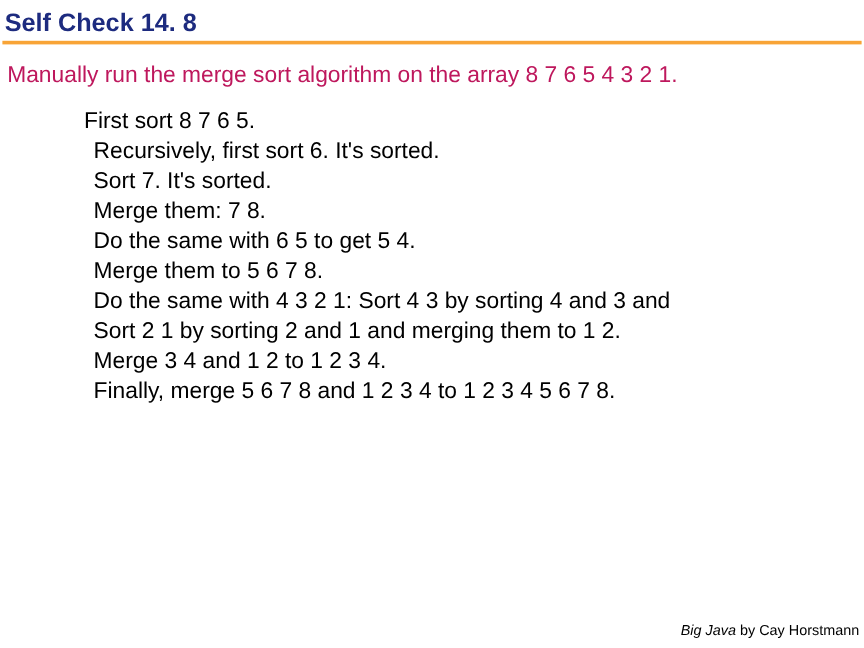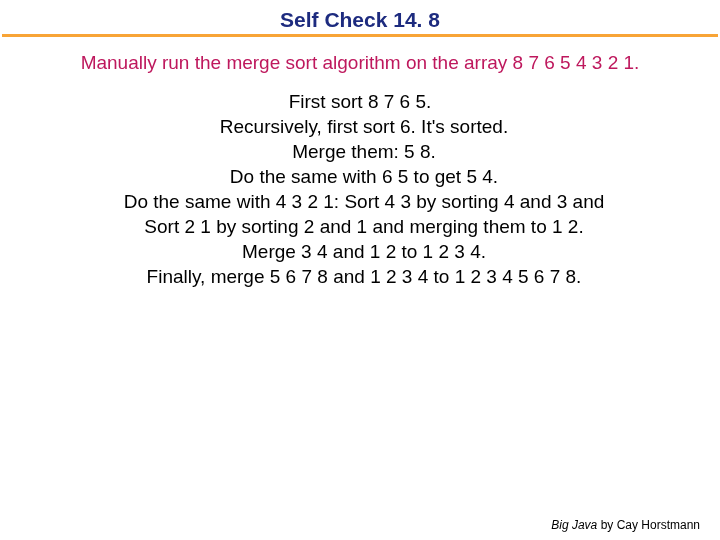--- a/index.html
+++ b/index.html
@@ -1,15 +1,15 @@
 <!DOCTYPE html>
 <html><head>
 <meta charset="utf-8">
 <style>
-  * { margin: 0; padding: 0; box-sizing: border-box; text-align: center; }
+  * { margin: 0; padding: 0; box-sizing: border-box; }
   body {
     width: 720px;
     height: 540px;
     background: #ffffff;
     font-family: Arial, Helvetica, sans-serif;
     color: #000000;
     position: relative;
     overflow: hidden;
   }
   .title {
@@ -34,47 +34,50 @@
     padding: 0 22px;
     font-size: 19px;
     line-height: 1.32;
   }
   .answer-label {
     font-weight: 700;
     padding-left: 8px;
   }
   .answer-line {
     padding-left: 0px;
+    margin-left: 48px;
   }
   .indent1 { padding-left: 8px; }
   .indent2 { padding-left: 40px; }
   .footer {
     position: absolute;
     bottom: 6px;
-    right: 20px;
+    right: 4px;
     text-align: right;
     font-size: 12px;
     line-height: 1.3;
     color: #000000;
   }
   .footer em { font-style: italic; }
 </style>
 </head>
 <body>
 
 <div class="title">Self Check 14. 8</div>
 <div class="underline"></div>
 
 <div class="question">Manually run the merge sort algorithm on the array 8 7 6 5 4 3 2 1.</div>
 
 <div class="answer-block">
   <div class="answer-line">First sort 8 7 6 5.</div>
   <div class="answer-line indent1">Recursively, first sort 6. It's sorted.</div>
-  <div class="answer-line indent1">Merge them: 5 8.</div>
+  <div class="answer-line indent1">Sort 7. It's sorted.</div>
+  <div class="answer-line indent1">Merge them: 7 8.</div>
   <div class="answer-line indent1">Do the same with 6 5 to get 5 4.</div>
+  <div class="answer-line indent1">Merge them to 5 6 7 8.</div>
   <div class="answer-line indent1">Do the same with 4 3 2 1: Sort 4 3 by sorting 4 and 3 and</div>
   <div class="answer-line indent1">Sort 2 1 by sorting 2 and 1 and merging them to 1 2.</div>
   <div class="answer-line indent1">Merge 3 4 and 1 2 to 1 2 3 4.</div>
   <div class="answer-line indent1">Finally, merge 5 6 7 8 and 1 2 3 4 to 1 2 3 4 5 6 7 8.</div>
 </div>
 
 <div class="footer">
   <div>
     <em>Big Java</em><span> by Cay Horstmann</span>
   </div>

